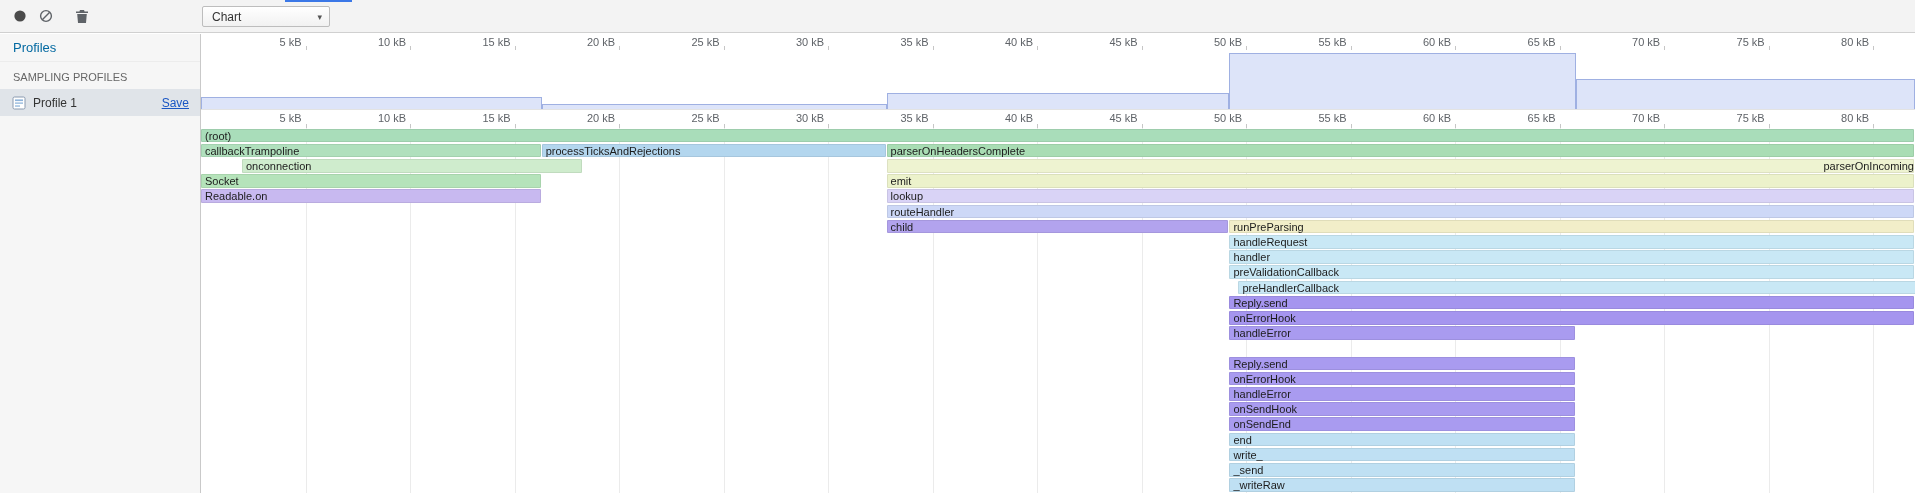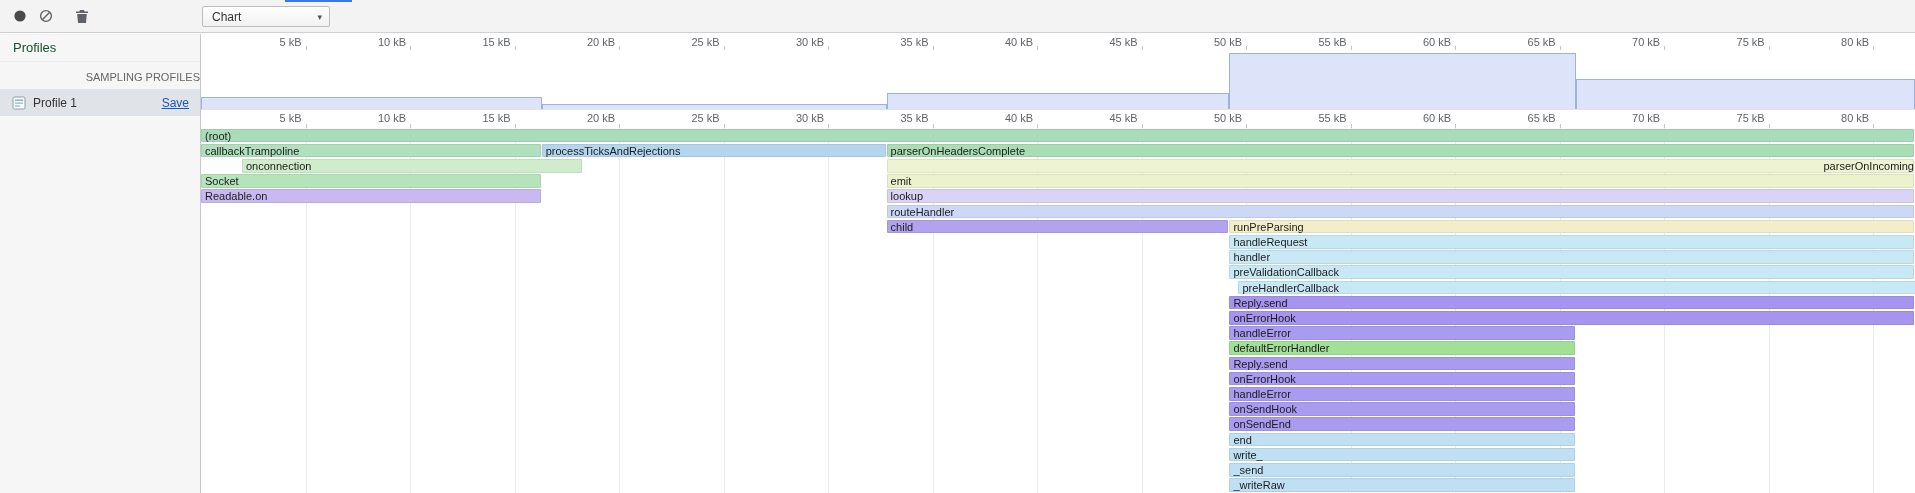--- a/index.html
+++ b/index.html
@@ -15,22 +15,22 @@
   #btn-trash  { left:70px; }
   .select { position:absolute; left:202px; top:6px; width:128px; height:21px;
             background:linear-gradient(#ffffff,#f1f1f1); border:1px solid #bdbdbd; border-radius:2px;
             font-size:12px; color:#333; display:flex; align-items:center; padding:0 7px 0 9px; cursor:pointer; }
   .select .arrow { margin-left:auto; font-size:9px; color:#555; }
 
   
   .bodywrap { position:absolute; top:34px; left:0; right:0; bottom:0; }
 
   .sidebar { position:absolute; left:0; top:0; bottom:0; width:201px; background:#f6f6f6; border-right:1px solid #c9c9c9; }
-  .sidebar-header { height:28px; line-height:28px; padding-left:13px; font-size:13px; color:#14532d; border-bottom:1px solid #ececec; }
-  .section-label { padding:9px 0 6px 13px; font-size:11px; color:#666;text-align:right; }
+  .sidebar-header { height:28px; line-height:28px; padding-left:13px; font-size:13px; color:#0369a1; border-bottom:1px solid #ececec; }
+  .section-label { padding:9px 0 6px 13px; font-size:11px; color:#666; }
   .profile-row { height:27px; display:flex; align-items:center; gap:7px; padding:0 11px 0 12px; background:#e0e4e9; cursor:pointer; }
   .profile-name { font-size:12px; color:#333; }
   .save-link { margin-left:auto; font-size:12px; text-decoration:underline; cursor:pointer; }
   .picon { display:inline-flex; }
 
   
   .chart-region { position:absolute; left:201px; top:0; right:0; bottom:0; background:#fff; }
   .ruler { position:relative; height:16px; }
   #ruler2 { height:18px; }
   .tick-label { position:absolute; top:2px; width:58px; text-align:right; font-size:11px; color:#5f6368; }
@@ -208,21 +208,20 @@
           <div class="bar" style="left: 685.6px; top: 76.5417px; width: 1027.4px; height: 13.6083px; background: rgb(205, 216, 247);">routeHandler</div>
           <div class="bar" style="left: 685.6px; top: 91.75px; width: 341.8px; height: 13.6083px; background: rgb(178, 163, 238);">child</div>
           <div class="bar" style="left: 1028.4px; top: 91.75px; width: 684.6px; height: 13.6083px; background: rgb(242, 238, 201);">runPreParsing</div>
           <div class="bar" style="left: 1028.4px; top: 106.958px; width: 684.6px; height: 13.6083px; background: rgb(201, 232, 245);">handleRequest</div>
           <div class="bar" style="left: 1028.4px; top: 122.167px; width: 684.6px; height: 13.6083px; background: rgb(201, 232, 245);">handler</div>
           <div class="bar" style="left: 1028.4px; top: 137.375px; width: 684.6px; height: 13.6083px; background: rgb(201, 232, 245);">preValidationCallback</div>
           <div class="bar" style="left: 1028.4px; top: 152.583px; width: 684.6px; height: 13.6083px; background: rgb(201, 232, 245); margin-left: 9px;">preHandlerCallback</div>
           <div class="bar" style="left: 1028.4px; top: 167.792px; width: 684.6px; height: 13.6083px; background: rgb(165, 149, 239);">Reply.send</div>
           <div class="bar" style="left: 1028.4px; top: 183px; width: 684.6px; height: 13.6083px; background: rgb(165, 149, 239);">onErrorHook</div>
           <div class="bar" style="left: 1028.4px; top: 198.208px; width: 345.98px; height: 13.6083px; background: rgb(169, 155, 240);">handleError</div>
-          <div class="bar" style="left: 1028.4px; top: 213.417px; width: 345.98px; height: 13.6083px; background: rgb(162, 223, 151);">defaultErrorHandler</div>
           <div class="bar" style="left: 1028.4px; top: 228.625px; width: 345.98px; height: 13.6083px; background: rgb(169, 155, 240);">Reply.send</div>
           <div class="bar" style="left: 1028.4px; top: 243.833px; width: 345.98px; height: 13.6083px; background: rgb(169, 155, 240);">onErrorHook</div>
           <div class="bar" style="left: 1028.4px; top: 259.042px; width: 345.98px; height: 13.6083px; background: rgb(169, 155, 240);">handleError</div>
           <div class="bar" style="left: 1028.4px; top: 274.25px; width: 345.98px; height: 13.6083px; background: rgb(169, 155, 240);">onSendHook</div>
           <div class="bar" style="left: 1028.4px; top: 289.458px; width: 345.98px; height: 13.6083px; background: rgb(169, 155, 240);">onSendEnd</div>
           <div class="bar" style="left: 1028.4px; top: 304.667px; width: 345.98px; height: 13.6083px; background: rgb(191, 224, 243);">end</div>
           <div class="bar" style="left: 1028.4px; top: 319.875px; width: 345.98px; height: 13.6083px; background: rgb(191, 224, 243);">write_</div>
           <div class="bar" style="left: 1028.4px; top: 335.083px; width: 345.98px; height: 13.6083px; background: rgb(191, 224, 243);">_send</div>
           <div class="bar" style="left: 1028.4px; top: 350.292px; width: 345.98px; height: 13.6083px; background: rgb(191, 224, 243);">_writeRaw</div>
         </div>

